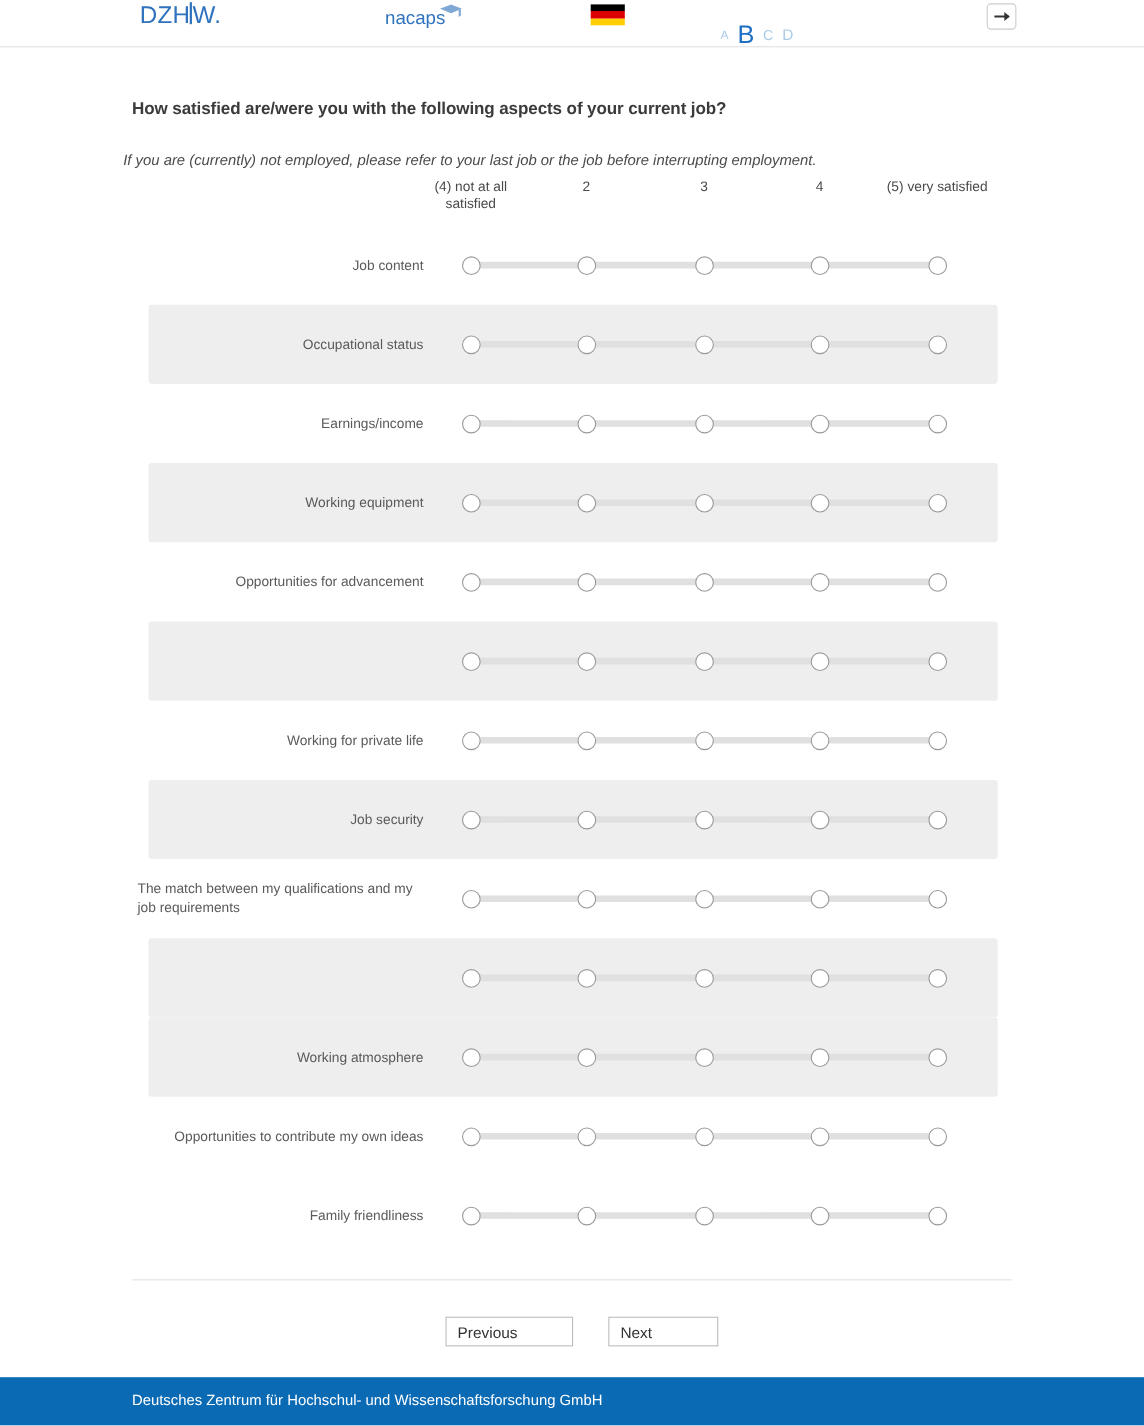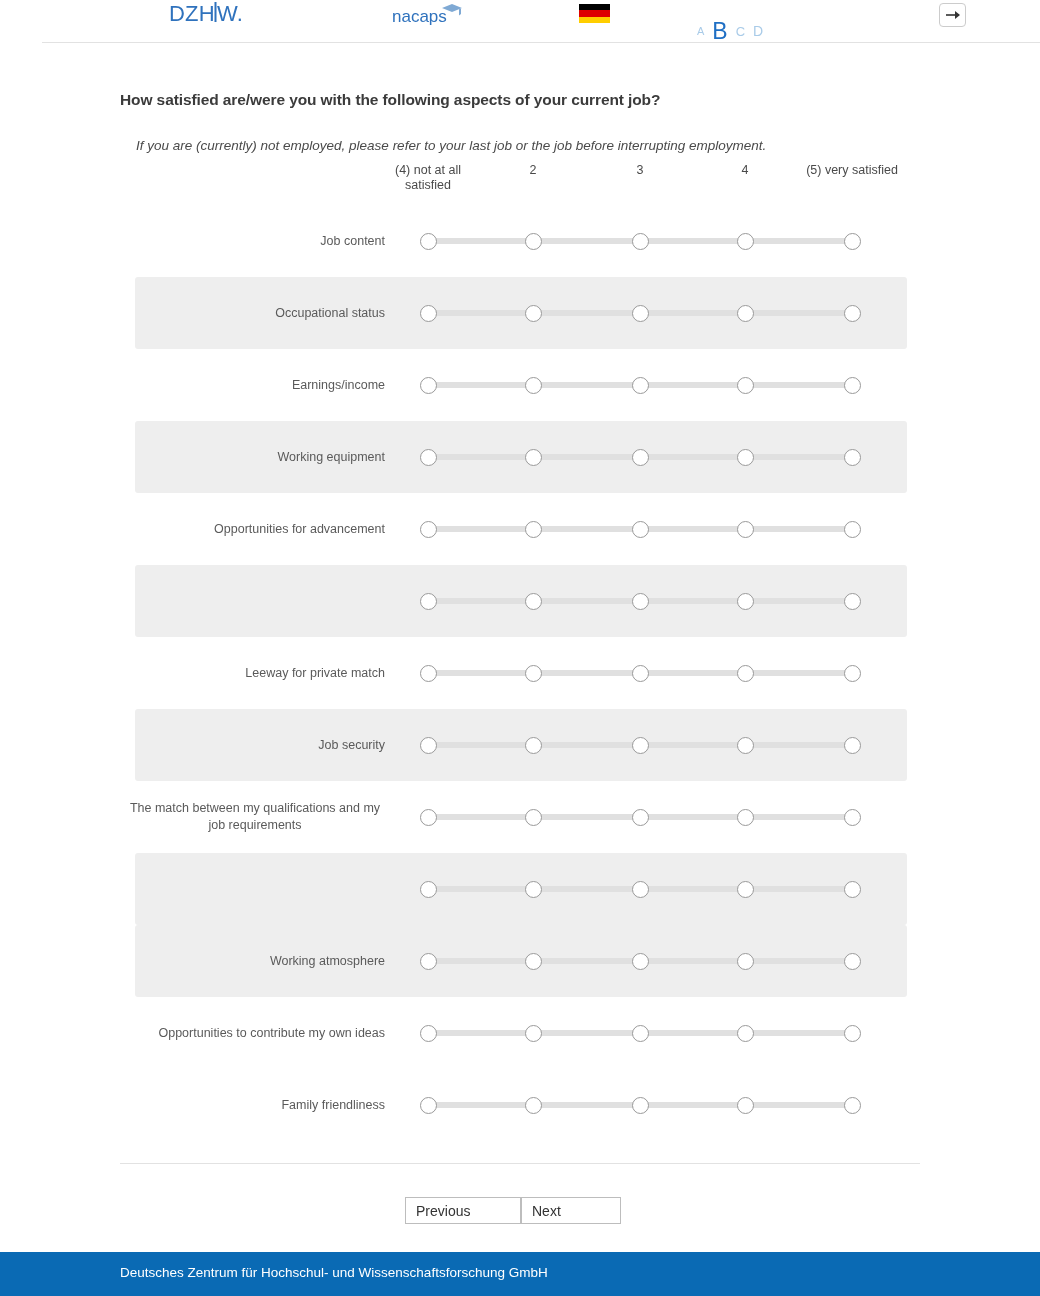--- a/index.html
+++ b/index.html
@@ -11,21 +11,20 @@
     -webkit-font-smoothing: antialiased;
   }
   body { width: 1040px; min-height: 1296px; position: relative; }
 
   
   .header {
     height: 43px;
     border-bottom: 1px solid #e2e2e2;
     position: relative;
     background: #fff;
-    margin-left: 42px;
   }
   .logo-dzhw {
     position: absolute; left: 127px; top: 1px;
     height: 26px;
   }
   .logo-nacaps {
     position: absolute; left: 350px; top: 2px;
     height: 26px;
   }
   .flag {
@@ -68,21 +67,21 @@
     position: absolute;
     left: 120px; top: 91px;
     width: 800px;
     font-size: 15.5px;
     font-weight: bold;
     color: #3b3b3b;
     letter-spacing: -0.1px;
   }
   .q-sub {
     position: absolute;
-    left: 136px; top: 138px;
+    left: 112px; top: 138px;
     width: 800px;
     font-size: 13.5px;
     font-style: italic;
     color: #4a4a4a;
   }
 
   .matrix {
     position: absolute;
     left: 0px; top: 163px;
     width: 1040px;
@@ -112,21 +111,21 @@
 
   .row-label {
     position: absolute;
     right: 522px;
     top: 0;
     width: 260px;
     height: 72px;
     display: flex;
     align-items: center;
     justify-content: flex-end;
-    text-align: center;
+    text-align: left;
     font-size: 12.5px;
     color: #5a5a5a;
     line-height: 17px;
     padding-right: 0px;
   }
 
   .scale {
     position: absolute;
     left: 285px;
     top: 0;
@@ -171,21 +170,21 @@
     border: 1px solid #bdbdbd;
     background: #ffffff;
     font-size: 14px;
     color: #333333;
     font-family: "Liberation Sans", sans-serif;
     cursor: pointer;
     text-align: left;
     padding: 0 10px;
   }
   .btn-prev { width: 116px; border-right: none; }
-  .btn-next { width: 100px; }
+  .btn-next { width: 100px; margin-left: 32px; }
 
   .footer {
     position: absolute;
     left: 0; top: 1252px;
     width: 1040px; height: 44px;
     background: #0a6ab4;
   }
   .footer-text {
     position: absolute;
     left: 120px; top: 13px;
@@ -304,21 +303,21 @@
         <div class="scale">
           <div class="track"></div>
           <button class="opt" style="left: 0px;"></button>
           <button class="opt" style="left: 105px;"></button>
           <button class="opt" style="left: 212px;"></button>
           <button class="opt" style="left: 317px;"></button>
           <button class="opt" style="left: 424px;"></button>
         </div>
       </div>
       <div class="row">
-        <div class="row-label">Leeway for private match</div>
+        <div class="row-label">Working for private life</div>
         <div class="scale">
           <div class="track"></div>
           <button class="opt" style="left: 0px;"></button>
           <button class="opt" style="left: 105px;"></button>
           <button class="opt" style="left: 212px;"></button>
           <button class="opt" style="left: 317px;"></button>
           <button class="opt" style="left: 424px;"></button>
         </div>
       </div>
       <div class="row striped">

